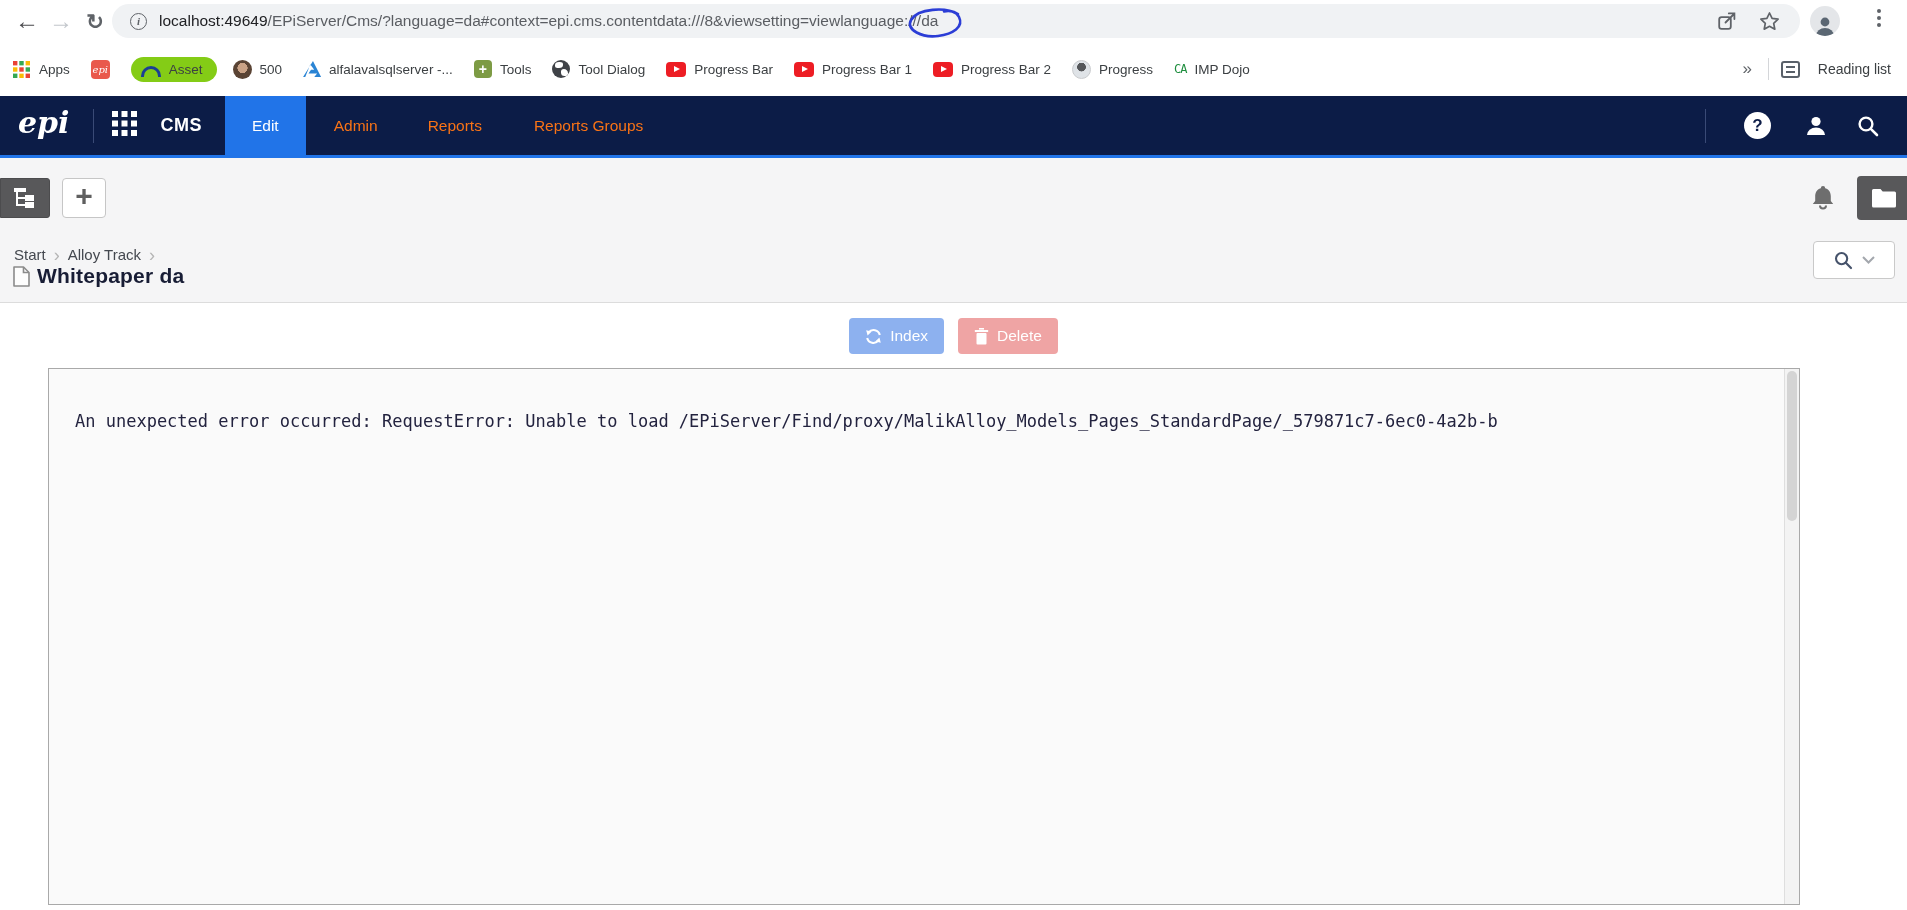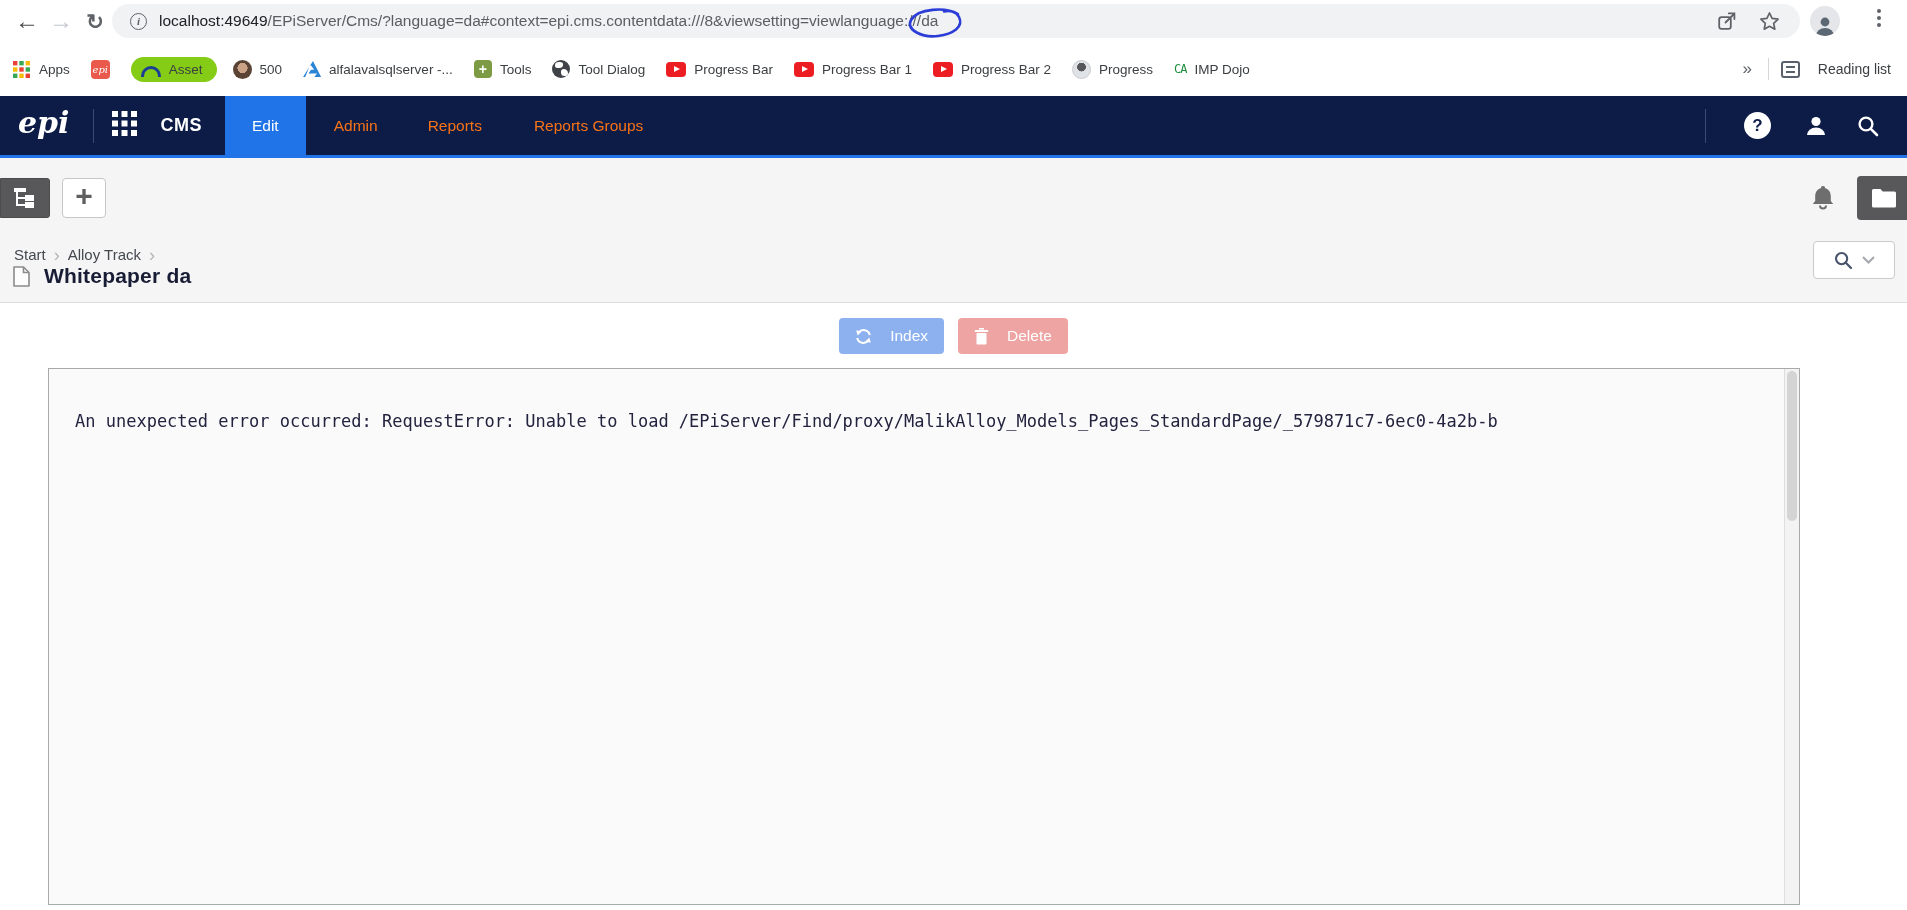--- a/index.html
+++ b/index.html
@@ -96,28 +96,28 @@
   .bell { position:absolute; left:1810px; top:26px; cursor:pointer; }
   .folder-btn { position:absolute; left:1857px; top:18px; width:62px; height:44px; background:#58585a;
                 border-radius:4px 0 0 4px; display:flex; align-items:center; padding-left:14px; cursor:pointer; }
   .mini-search { position:absolute; left:1813px; top:83px; width:82px; height:38px; background:#fff;
                  border:1px solid #c9c9c9; border-radius:4px; display:flex; align-items:center;
                  justify-content:center; gap:9px; cursor:pointer; }
   .crumbs { position:absolute; left:14px; top:88px; display:flex; align-items:center; gap:8px;
             font-size:15px; color:#44484f; }
   .crumb { cursor:pointer; }
   .crumb-sep { color:#b5b5b5; font-size:18px; line-height:14px; }
-  .title-row { position:absolute; left:13px; top:106px; display:flex; align-items:center; gap:14px; }
+  .title-row { position:absolute; left:13px; top:106px; display:flex; align-items:center; gap:7px; }
   .page-title { font-size:21px; font-weight:bold; color:#181d35; letter-spacing:.2px; }
 
   
   .content { position:absolute; top:304px; left:0; width:1907px; height:606px; background:#fff; }
   .actions { display:flex; justify-content:center; gap:14px; padding-top:14px; }
   .btn { height:36px; border-radius:4px; border:none; color:#fff; font-size:15.5px;
-         font-family:"Liberation Sans", sans-serif; display:flex; align-items:center; gap:18px;
+         font-family:"Liberation Sans", sans-serif; display:flex; align-items:center; gap:8px;
          padding:0 16px; cursor:default; }
   .btn-index { background:#8db1ef; }
   .btn-delete { background:#efa4a4; }
 
   .error-panel { position:relative; margin:14px 0 0 48px; width:1752px; height:537px;
                  background:#fafafa; border:1px solid #a9a9a9; overflow:hidden; }
   .error-text { padding:42px 0 0 26px; font-family:"DejaVu Sans Mono", monospace; font-size:17px;
                 color:#23233f; white-space:nowrap; }
   .v-scroll { position:absolute; top:0; right:0; bottom:0; width:15px; background:#f3f3f3;
               border-left:1px solid #dedede; }

